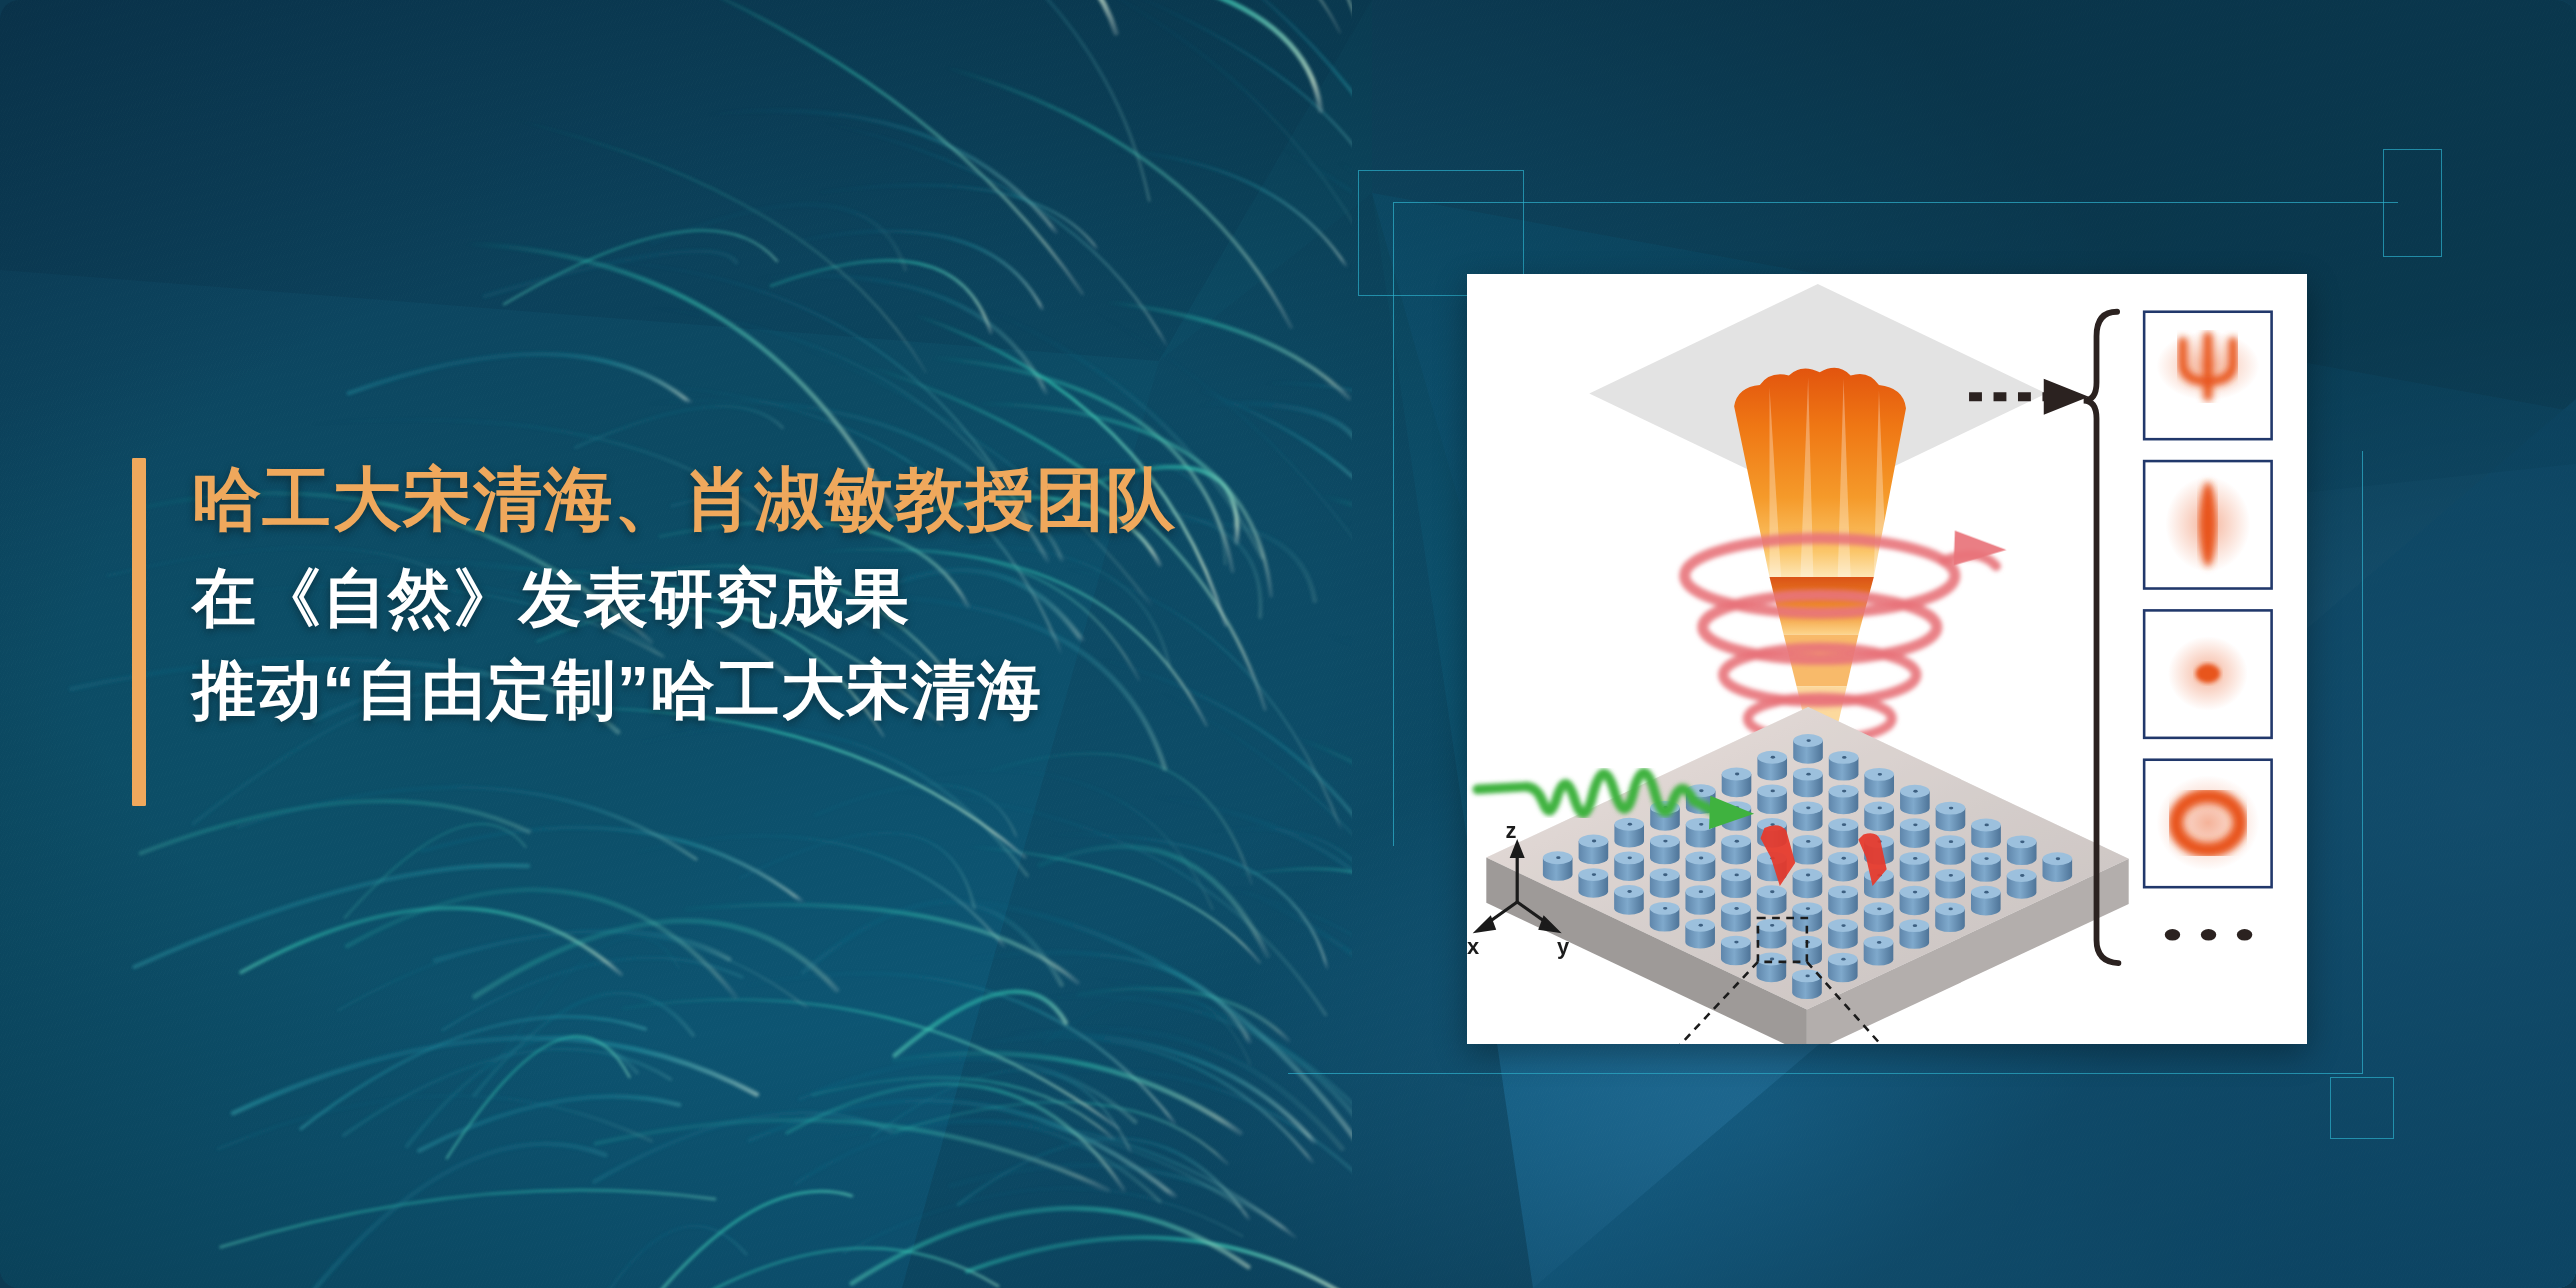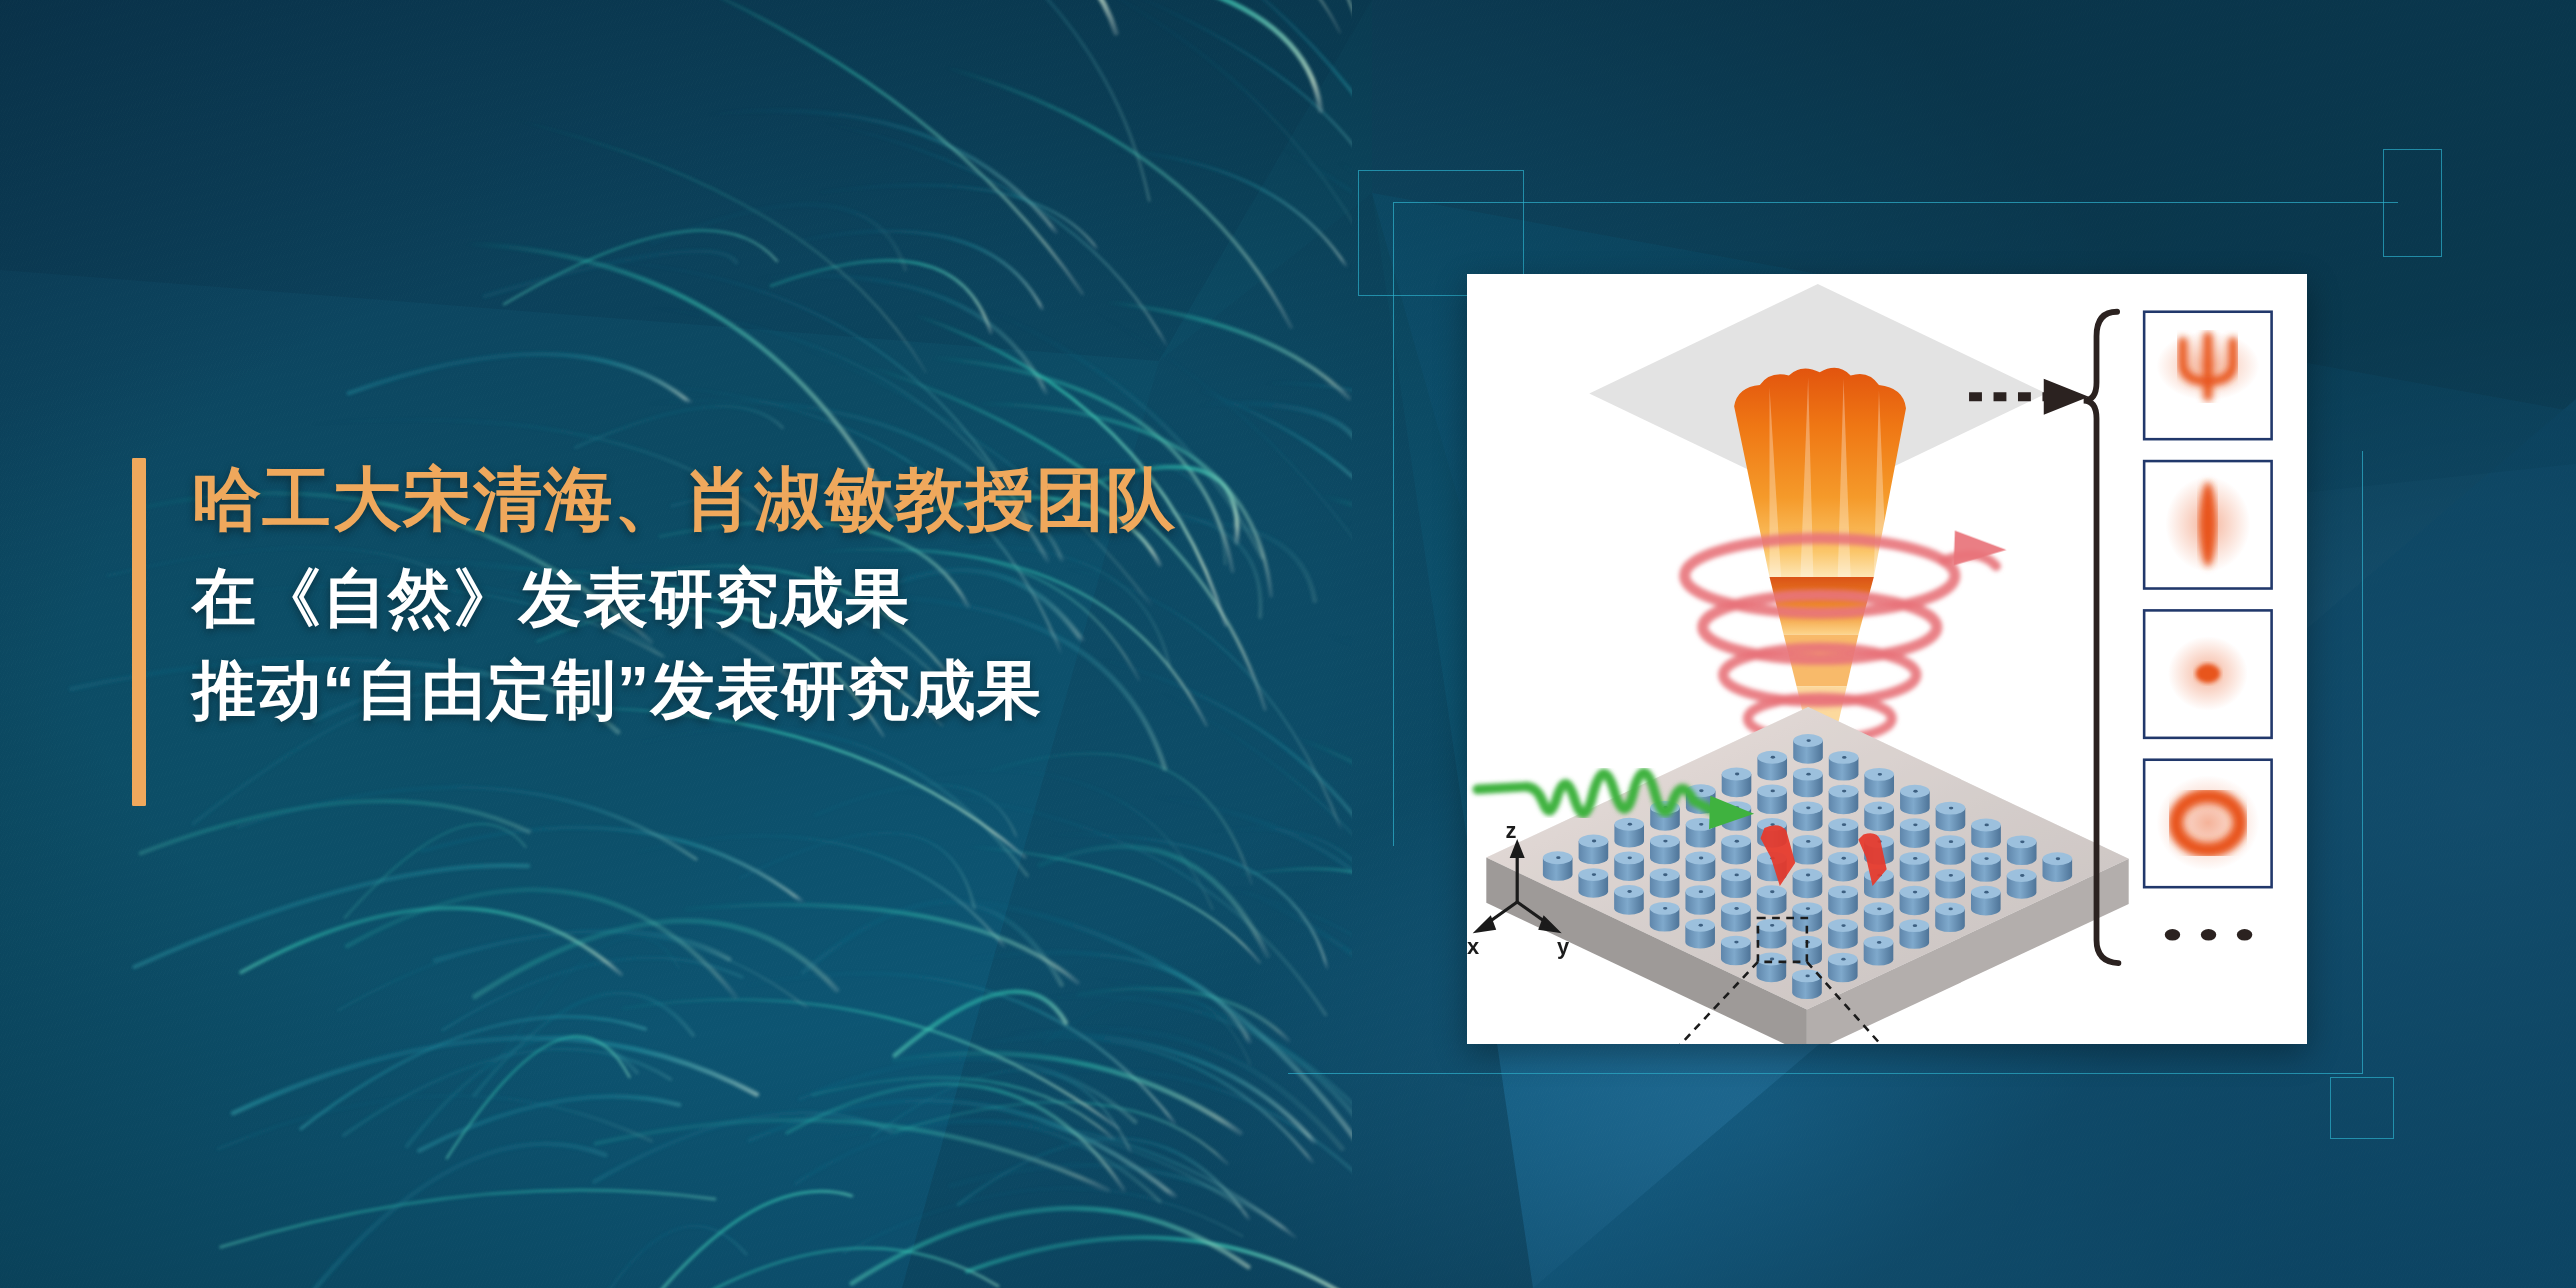--- a/index.html
+++ b/index.html
@@ -1,19 +1,19 @@
 <!DOCTYPE html>
 <html style="font-size:10.3px"><head>
 <meta charset="utf-8">
 <style>
   * { margin:0; padding:0; box-sizing:border-box; }
   html,body { width:2576px; height:1288px; overflow:hidden; background:#0c3a52; }
   body { font-family:"Liberation Sans", sans-serif; }
 
-  #stage { position:relative; width:2576px; height:1288px; overflow:hidden; }
+  #stage { position:relative; width:2576px; height:1288px; overflow:hidden;border-radius:19px; }
 
   
   .bg-base{
     position:absolute; inset:0;
     background:
       radial-gradient(ellipse 902px 708px at 1771px 1127px, #2b8bbf 0%, rgba(43,139,191,0) 62%),
       radial-gradient(ellipse 966px 773px at 2479px 805px, #2d87b8 0%, rgba(45,135,184,0) 64%),
       radial-gradient(ellipse 708px 580px at 309px 741px, #0c4f68 0%, rgba(12,79,104,0) 70%),
       linear-gradient(155deg, #0d3f5c 0%, #0c4a63 32%, #0d5674 60%, #14699a 100%);
   }
@@ -383,21 +383,21 @@
   <div class="deco sq-tr"></div>
   <div class="deco sq-br"></div>
   <div class="brk brk-tl"></div>
   <div class="brk brk-br"></div>
 
   <div id="headline">
     <div class="accent-bar"></div>
     <div class="lines">
       <div class="hl hl1">哈工大宋清海、肖淑敏教授团队</div>
       <div class="hl hl2">在《自然》发表研究成果</div>
-      <div class="hl hl3">推动“自由定制”发表研究成果</div>
+      <div class="hl hl3">推动“自由定制”哈工大宋清海</div>
     </div>
   </div>
 
   <div id="figure-card">
     <svg id="figure-svg" viewBox="0 0 1305 1195">
       <defs>
         <linearGradient id="coneG" x1="0" y1="0" x2="0" y2="1">
           <stop offset="0%" stop-color="#e2540e"></stop>
           <stop offset="28%" stop-color="#ef7714"></stop>
           <stop offset="62%" stop-color="#f59a2a"></stop>

